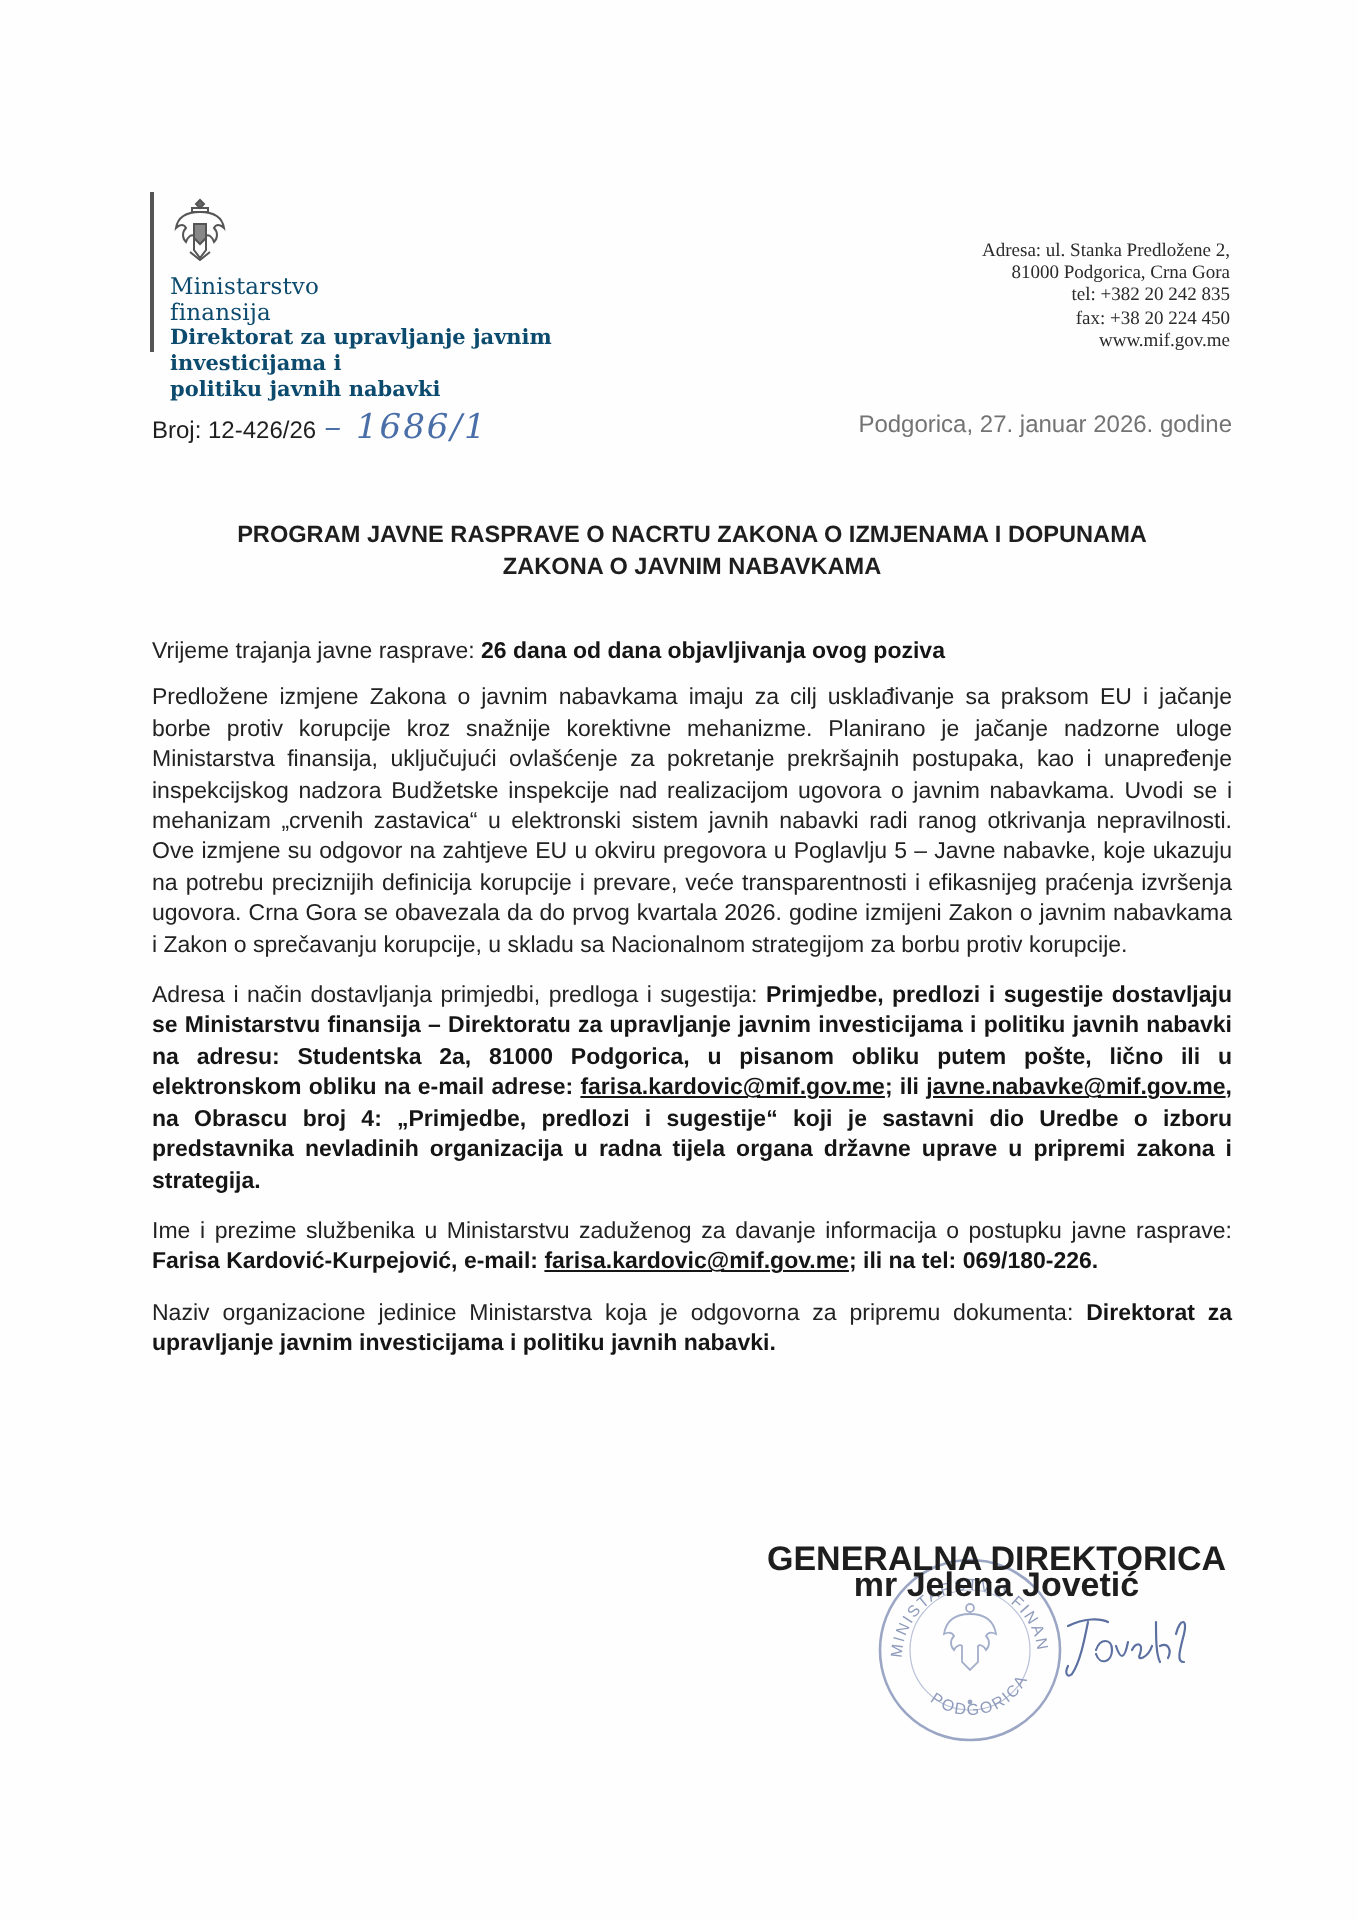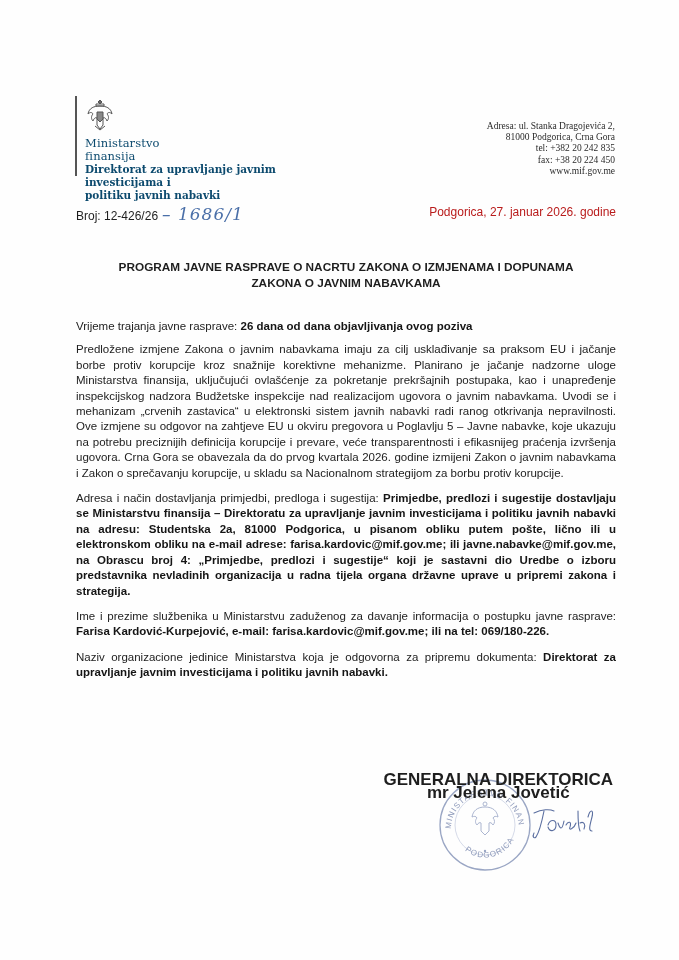--- a/index.html
+++ b/index.html
@@ -89,21 +89,21 @@
       color: #4a6fa8;
       font-size: 17px;
       letter-spacing: 1px;
       margin-left: 4px;
     }
     .date-line {
       position: absolute;
       right: 63px;
       top: 205px;
       font-size: 12px;
-      color: #b91c1c;
+      color: #737373;
       text-align: center;
     }
 
     
     .doc-title {
       position: absolute;
       left: 76px;
       width: 540px;
       top: 259px;
       text-align: center;
@@ -123,20 +123,21 @@
       line-height: 15.4px;
       color: #222;
     }
     .para {
       text-align: justify;
       margin-bottom: 10px;
     }
     .para b { font-weight: bold; color: #151515; }
     .para a {
       color: #151515;
+      text-decoration: underline;
     }
     .para.p1 { margin-bottom: 8px; }
 
     
     .signature {
       position: absolute;
       right: 66px;
       top: 773px;
       text-align: center;
       font-weight: bold;
@@ -180,21 +181,21 @@
     </svg>
     <div class="org-text">
       <div class="org-name">Ministarstvo</div>
       <div class="org-name">finansija</div>
       <div class="org-sub">Direktorat za upravljanje javnim investicijama i</div>
       <div class="org-sub">politiku javnih nabavki</div>
     </div>
   </div>
 
   <div class="letterhead-right">
-    <div>Adresa: ul. Stanka Dragojevića 2,</div>
+    <div>Adresa: ul. Stanka Predložene 2,</div>
     <div>81000 Podgorica, Crna Gora</div>
     <div>tel: +382 20 242 835</div>
     <div>fax: +38 20 224 450</div>
     <div>www.mif.gov.me</div>
   </div>
 
   <div class="ref-line">
     <span>Broj: 12-426/26</span><span class="ref-hand">– 1686/1</span>
   </div>
   <div class="date-line">Podgorica, 27. januar 2026. godine</div>

